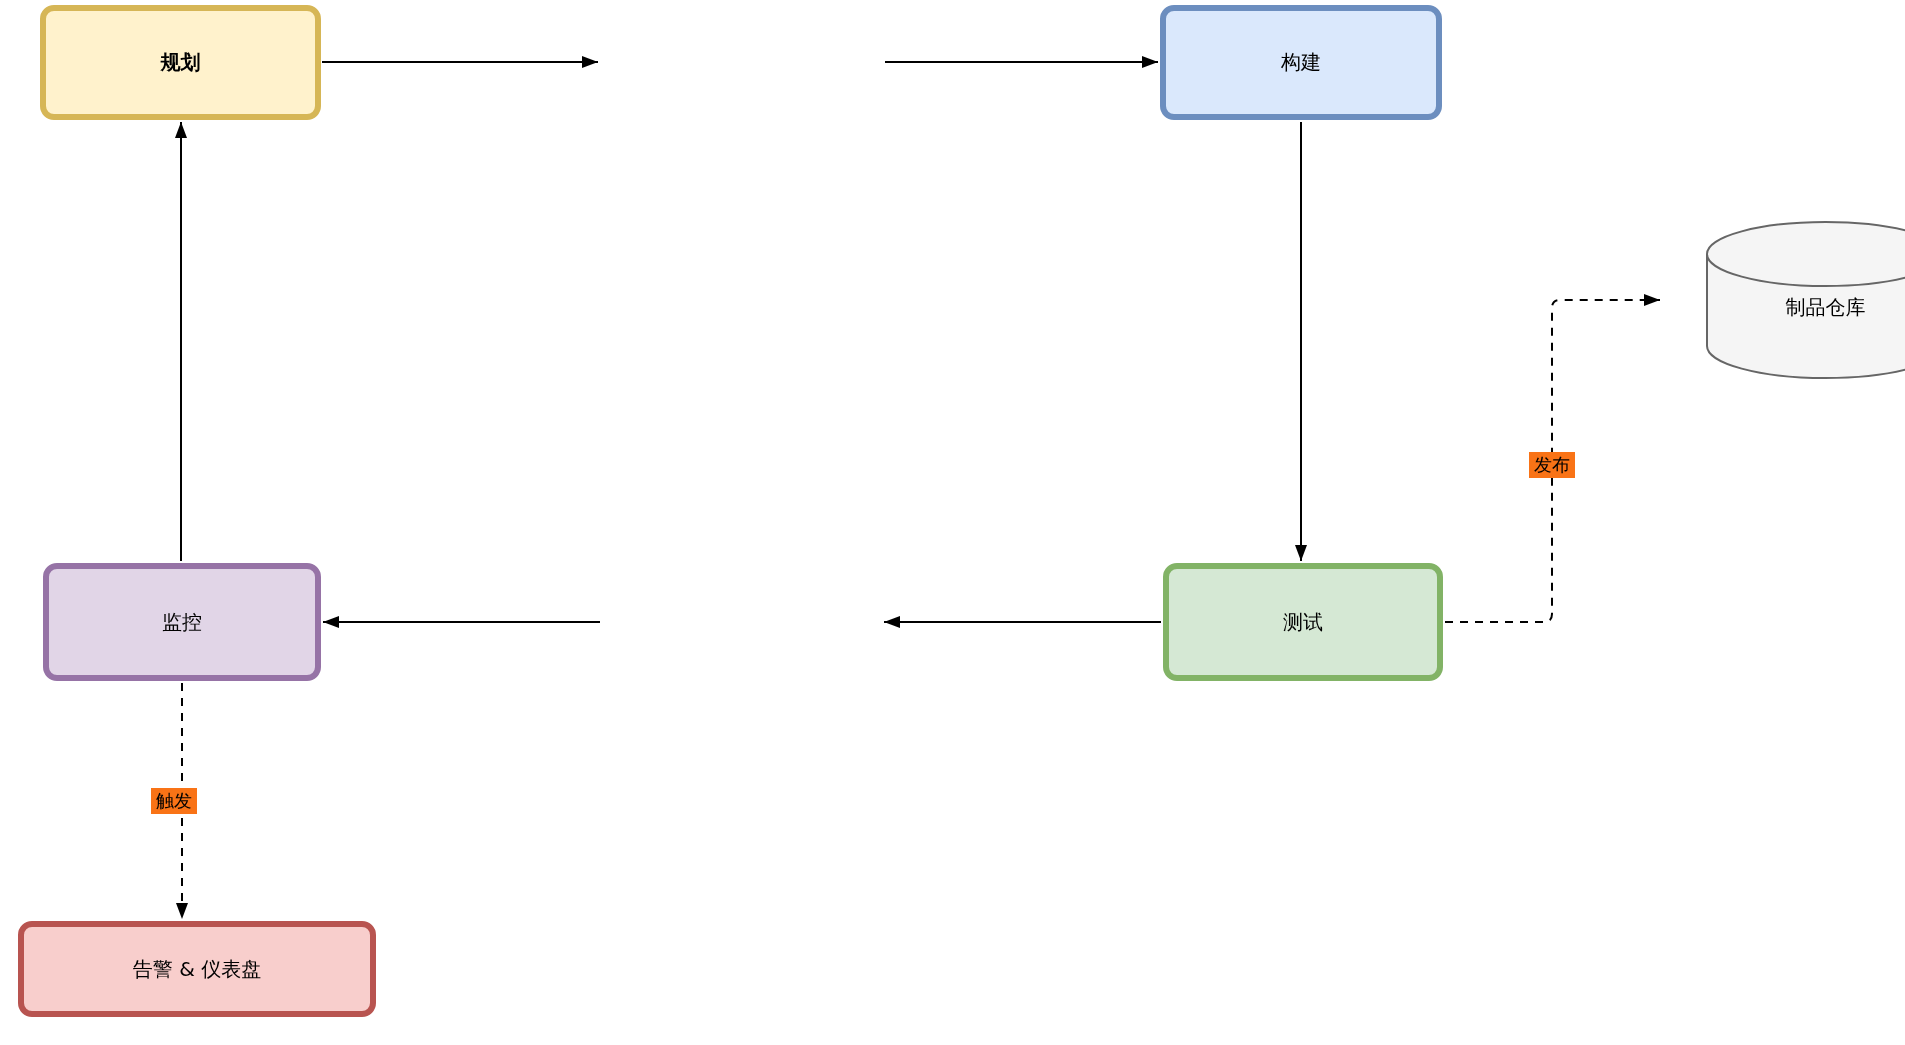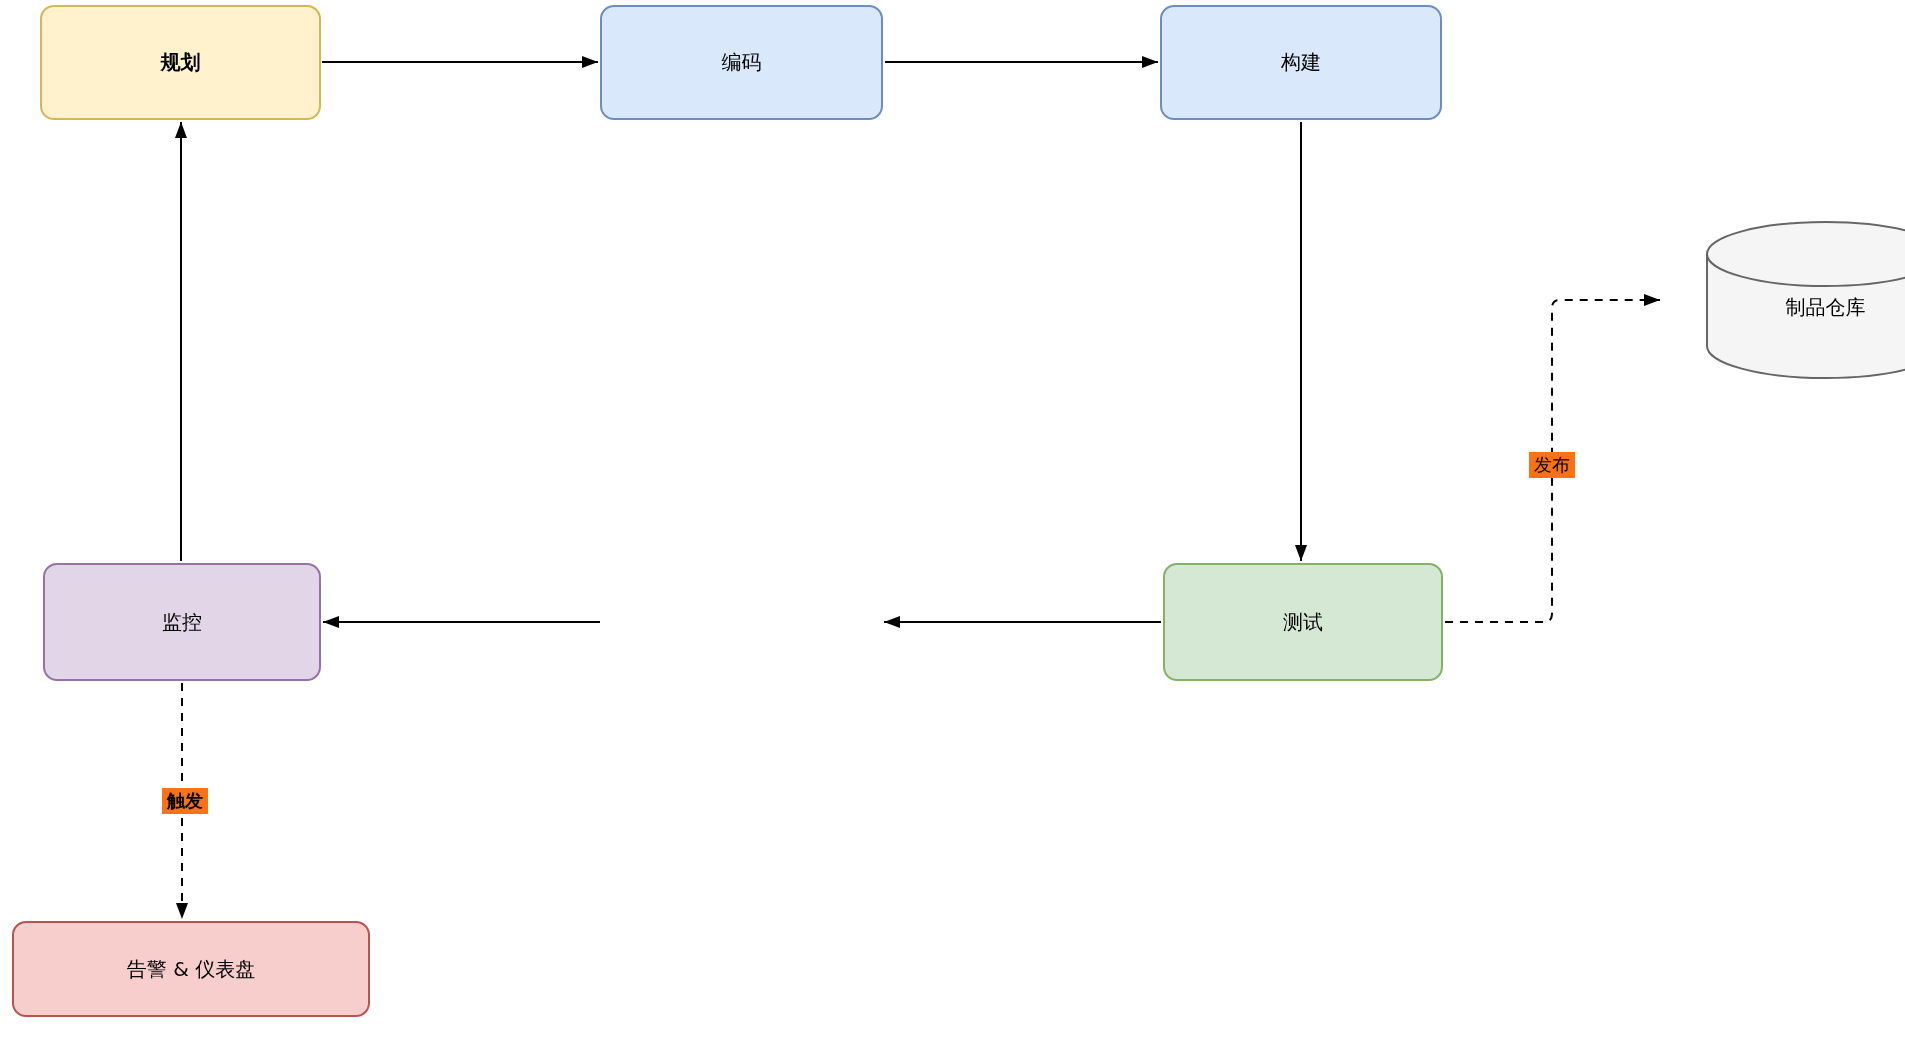--- a/index.html
+++ b/index.html
@@ -25,21 +25,21 @@
     stroke-width: 2;
     fill: none;
   }
   .edge.dashed { stroke-dasharray: 8 7; }
   .node {
     position: absolute;
     box-sizing: border-box;
     display: flex;
     align-items: center;
     justify-content: center;
-    border: 2px solid #c2410c;
+    border: 6px solid #c2410c;
     border-radius: 14px;
     font-size: 20px;
     color: #000000;
     text-align: center;
     z-index: 2;
   }
   .node.cylinder {
     border: none;
     border-radius: 0;
     background: transparent !important;
@@ -56,33 +56,33 @@
     padding-top: 14px;
   }
   
   #n-plan    { left: 40px;   top: 5px;   width: 281px; height: 115px; }
   #n-code    { left: 600px;  top: 5px;   width: 283px; height: 115px; }
   #n-build   { left: 1160px; top: 5px;   width: 282px; height: 115px; }
   #n-artifact{ left: 1662px; top: 221px; width: 239px; height: 158px; }
   #n-test    { left: 1163px; top: 563px; width: 280px; height: 118px; }
   #n-deploy  { left: 602px;  top: 563px; width: 280px; height: 118px; }
   #n-monitor { left: 43px;   top: 563px; width: 278px; height: 118px; }
-  #n-alerts  { left: 12px;    top: 921px; width: 358px; height: 96px; }
+  #n-alerts  { left: 18px;    top: 921px; width: 358px; height: 96px; }
   .edge-label {
     position: absolute;
     transform: translate(-50%, -50%);
     background: #f97316;
     padding: 1px 5px;
     font-size: 18px;
     color: #000000;
     z-index: 4;
     white-space: nowrap;
   }
   #lbl-release { left: 1552px; top: 465px; }
-  #lbl-trigger { left: 185px;  top: 801px; font-weight: bold; }
+  #lbl-trigger { left: 174px;  top: 801px; }
 </style>
 </head>
 <body>
 
 <div class="canvas">
 
   <svg class="edge-layer" viewBox="0 0 1905 1045">
     <defs>
       <marker id="ah" markerUnits="userSpaceOnUse" markerWidth="20" markerHeight="16" refX="18" refY="8" orient="auto">
         <path d="M2,2 L18,8 L2,14 Z" fill="#000000"></path>
@@ -95,23 +95,20 @@
     <path class="edge" d="M600,622 L323,622" marker-end="url(#ah)"></path>
     <path class="edge" d="M181,561 L181,122" marker-end="url(#ah)"></path>
     <path class="edge dashed" d="M1445,622 L1544,622 Q1552,622 1552,614 L1552,308 Q1552,300 1560,300 L1660,300" marker-end="url(#ah)"></path>
     <path class="edge dashed" d="M182,683 L182,919" marker-end="url(#ah)"></path>
   </svg>
 
   <div class="node" id="n-plan" style="background: rgb(255, 242, 204); border-color: rgb(214, 182, 86); font-weight: 700;">
     <span class="label">规划</span>
   </div>
 
-  <div class="node" id="n-code" style="background: rgb(218, 232, 252); border-color: rgb(108, 142, 191); font-weight: 400;">
-    <span class="label">编码</span>
-  </div>
 
   <div class="node" id="n-build" style="background: rgb(218, 232, 252); border-color: rgb(108, 142, 191); font-weight: 400; text-align: right;">
     <span class="label">构建</span>
   </div>
 
   <div class="node cylinder" id="n-artifact">
     <svg viewBox="0 0 239 158">
       <path stroke-width="2" d="M1,33 A118.5,32 0 0 1 238,33 L238,125 A118.5,32 0 0 1 1,125 Z" fill="#F5F5F5" stroke="#666666"></path>
       <path fill="none" stroke-width="2" d="M1,33 A118.5,32 0 0 0 238,33" stroke="#666666"></path>
     </svg>

